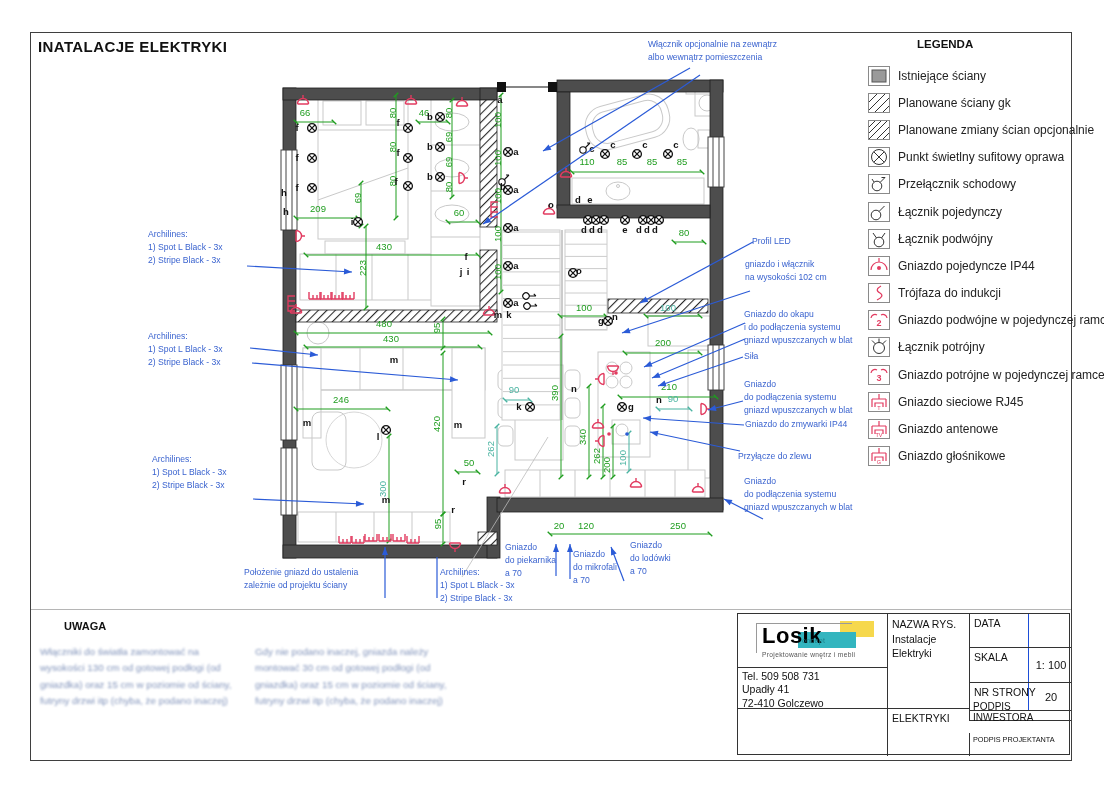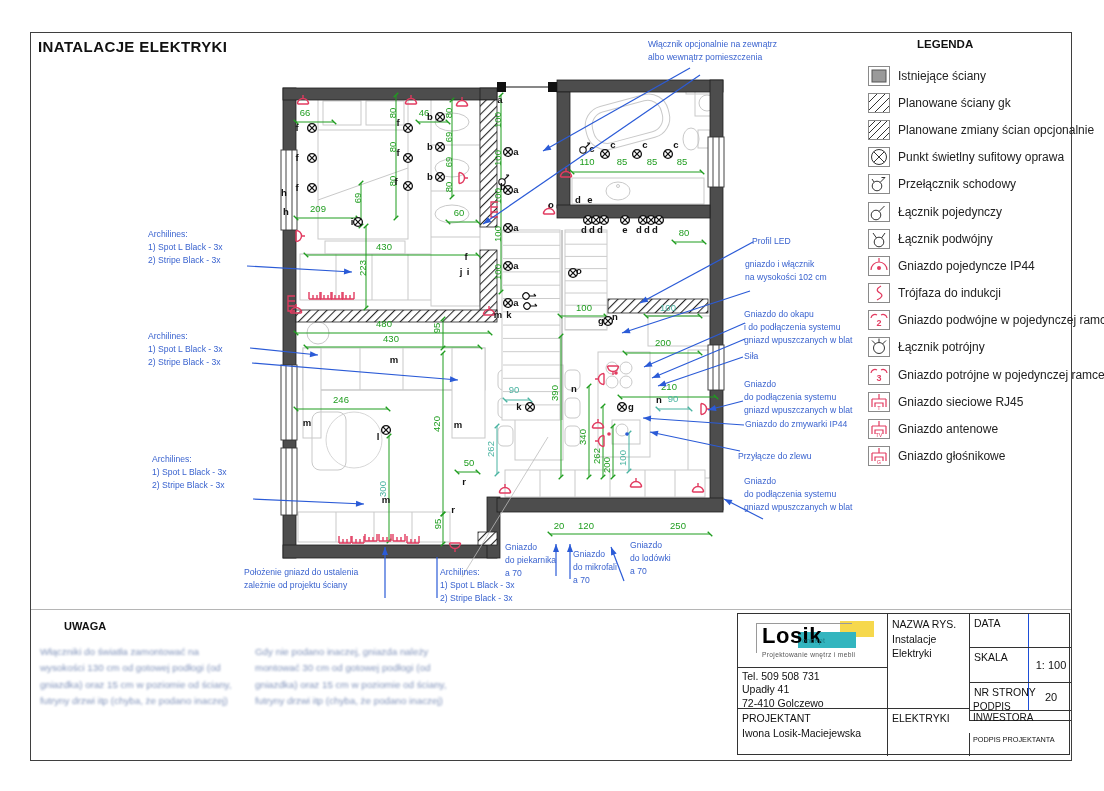--- a/index.html
+++ b/index.html
@@ -944,24 +944,20 @@
         <div class="logo-text">Losik</div>
         <div class="logo-suffix">oncept</div>
         <div class="logo-tag">Projektowanie wnętrz i mebli</div>
       </div>
     </div>
     <div class="tb contact-cell">
       <div>Tel.   509 508 731</div>
       <div>Upadły 41</div>
       <div>72-410 Golczewo</div>
     </div>
-    <div class="tb proj-cell">
-      <div>PROJEKTANT</div>
-      <div>Iwona Losik-Maciejewska</div>
-    </div>
     <div class="tb nazwa-cell">
       <div>NAZWA RYS.</div>
       <div>Instalacje Elektryki</div>
     </div>
     <div class="tb inw-cell">
       <div>ELEKTRYKI</div>
     </div>
     <div class="tb data-cell">
       <div class="split">
           <span class="l">DATA</span>

